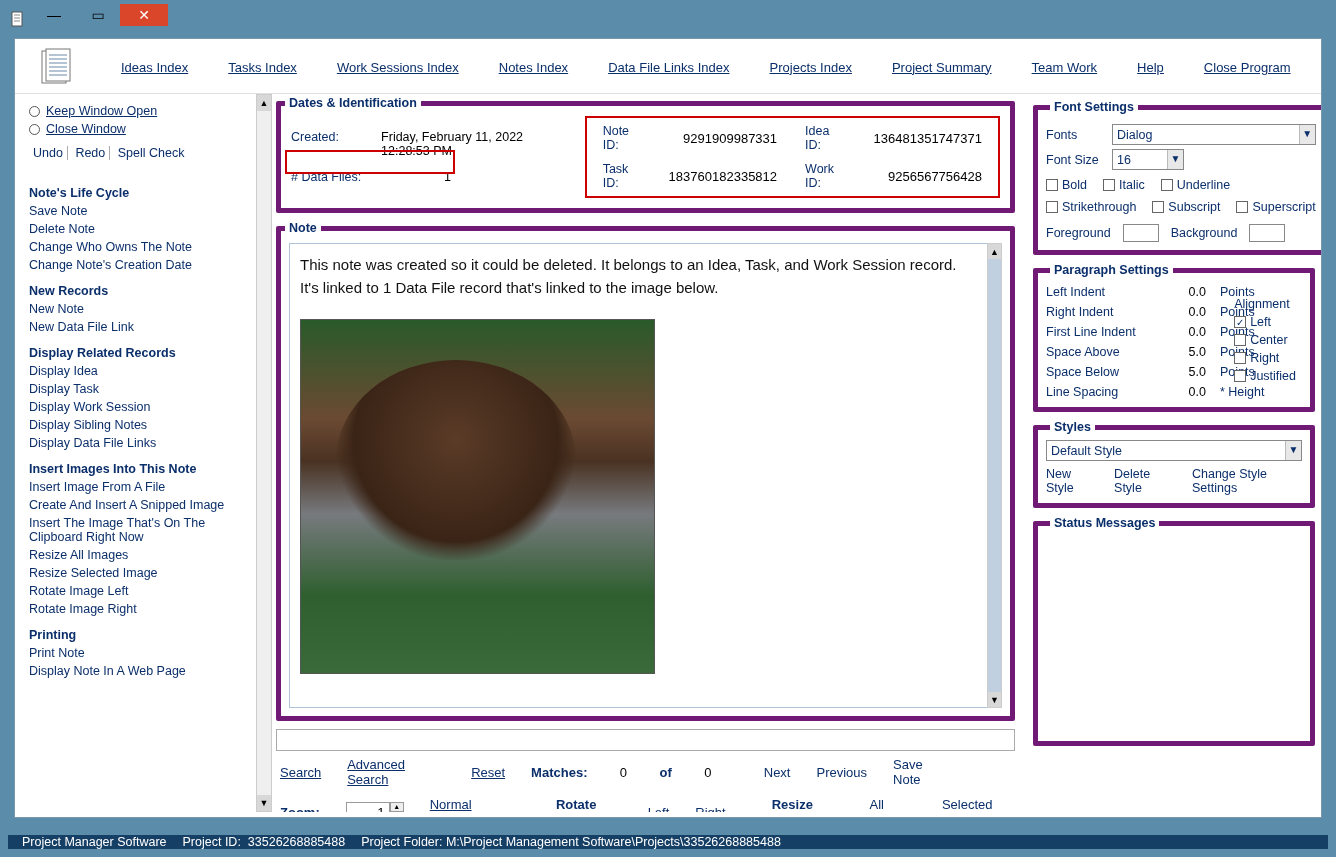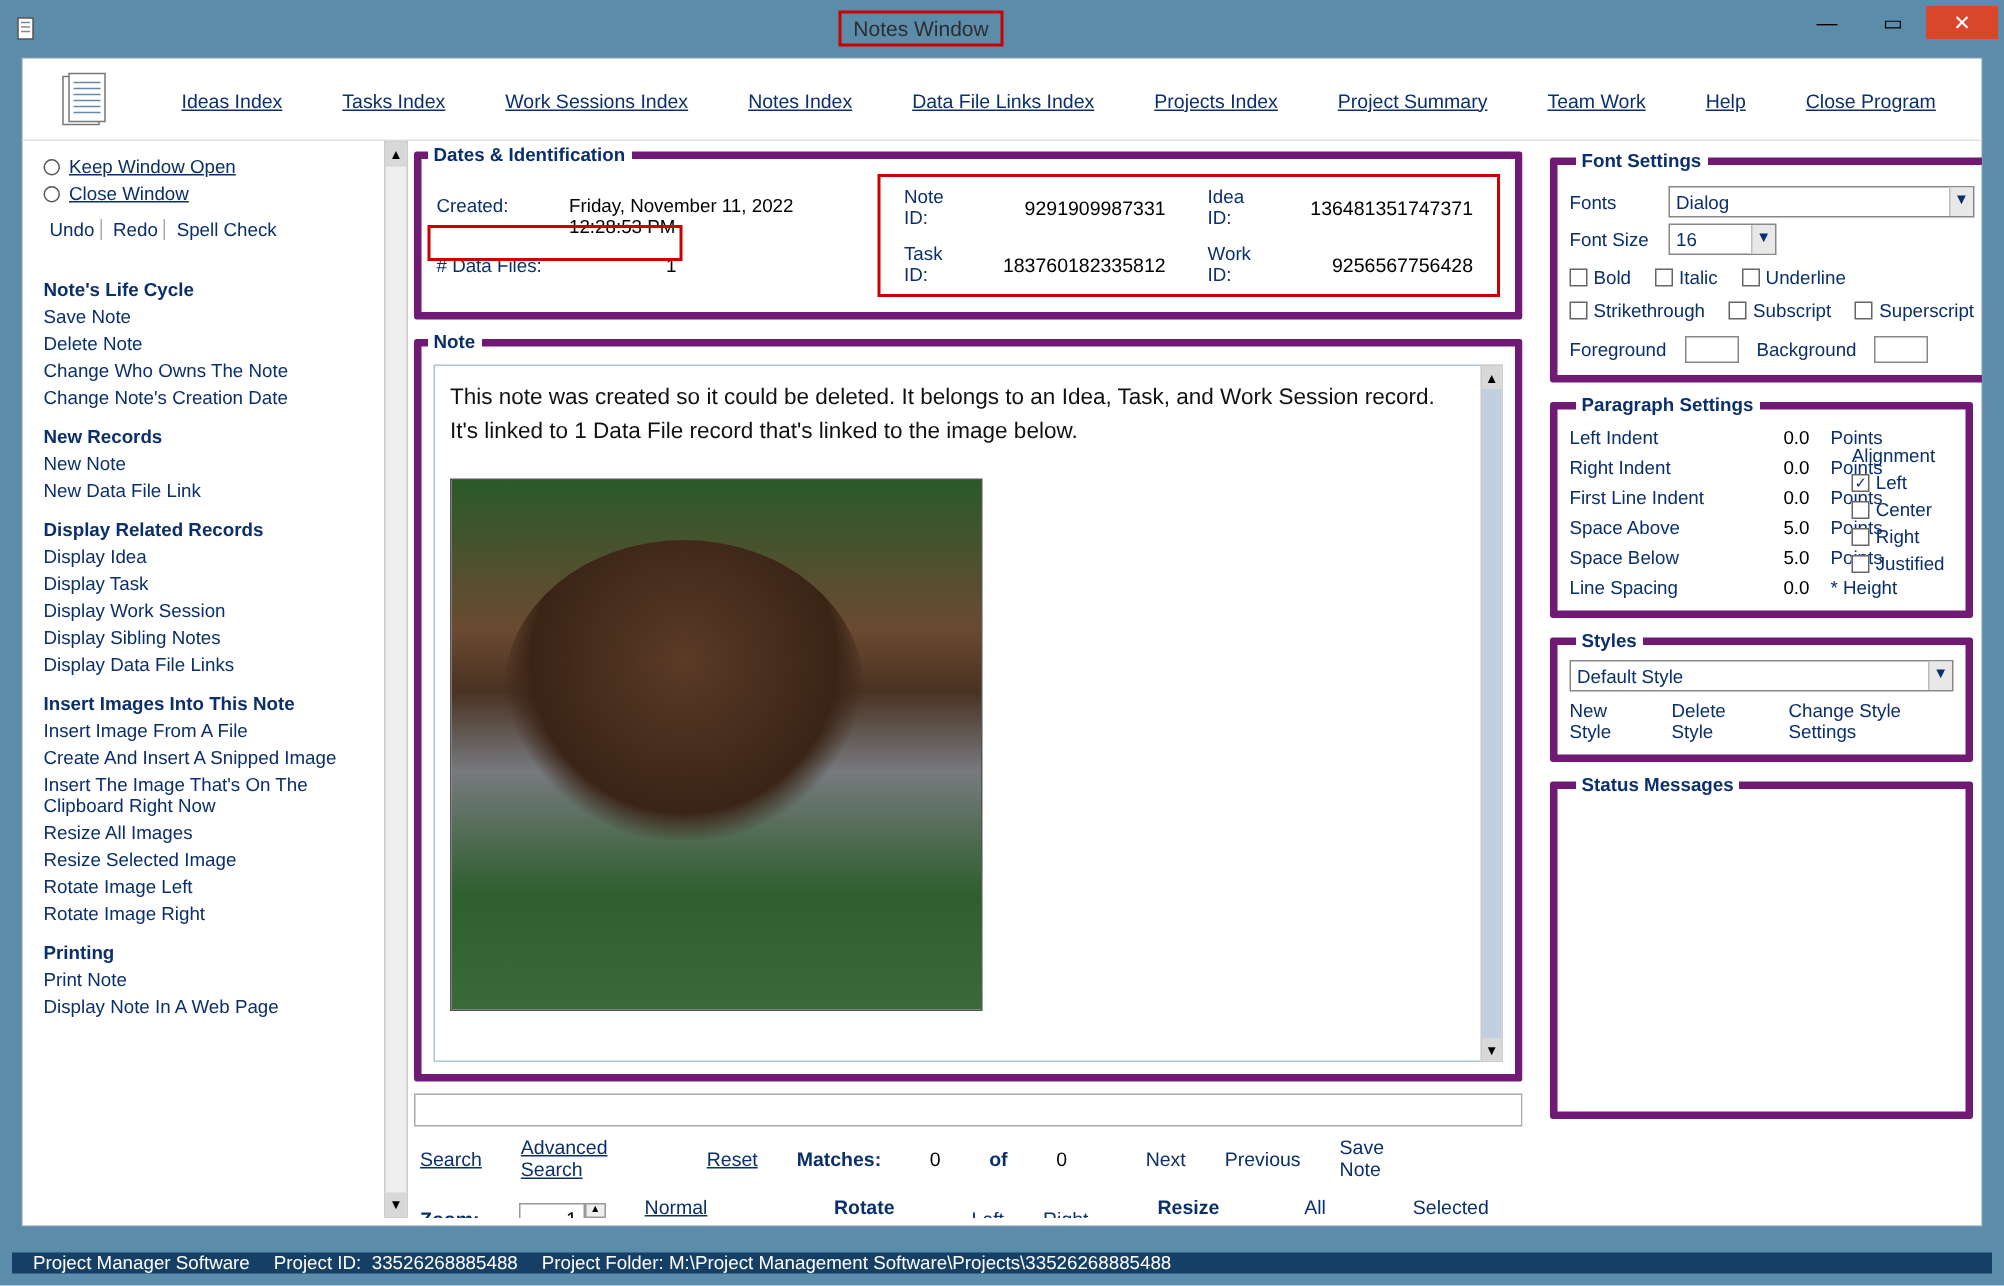--- a/index.html
+++ b/index.html
@@ -91,23 +91,20 @@
 <div class="outer-frame">
   <div class="titlebar">
     <div class="icon">
       <svg width="14" height="16" viewBox="0 0 14 16">
           <rect x="1" y="1" width="10" height="14" fill="#fff" stroke="#555"></rect>
           <line x1="3" y1="4" x2="9" y2="4" stroke="#888"></line>
           <line x1="3" y1="7" x2="9" y2="7" stroke="#888"></line>
           <line x1="3" y1="10" x2="9" y2="10" stroke="#888"></line>
         </svg>
     </div>
-    <div class="title-wrap">
-      <span class="title-box">Notes Window</span>
-    </div>
     <div class="win-controls">
       <div class="win-btn">—</div>
       <div class="win-btn">▭</div>
       <div class="win-btn close">✕</div>
     </div>
   </div>
 
   <div class="workarea">
     <div class="menubar">
       <div class="logo">
@@ -189,21 +186,21 @@
           <div class="arrow up">▲</div>
           <div class="arrow down">▼</div>
         </div>
         <div class="center-inner">
           <fieldset>
             <legend>Dates &amp; Identification</legend>
             <div class="dates-box">
               <div class="dates-left">
                 <div class="row">
                   <span class="lab">Created:</span>
-                  <span class="val">Friday, November 11, 2022   12:28:53 PM</span>
+                  <span class="val">Friday, February 11, 2022   12:28:53 PM</span>
                 </div>
                 <div class="row">
                   <span class="lab"># Data Files:</span>
                   <span class="val" style="width:60px; text-align:right;">1</span>
                 </div>
               </div>
               <div class="redbox1"></div>
               <div class="ids-box">
                 <span class="lab">Note ID:</span>
                 <span class="val">9291909987331</span>

